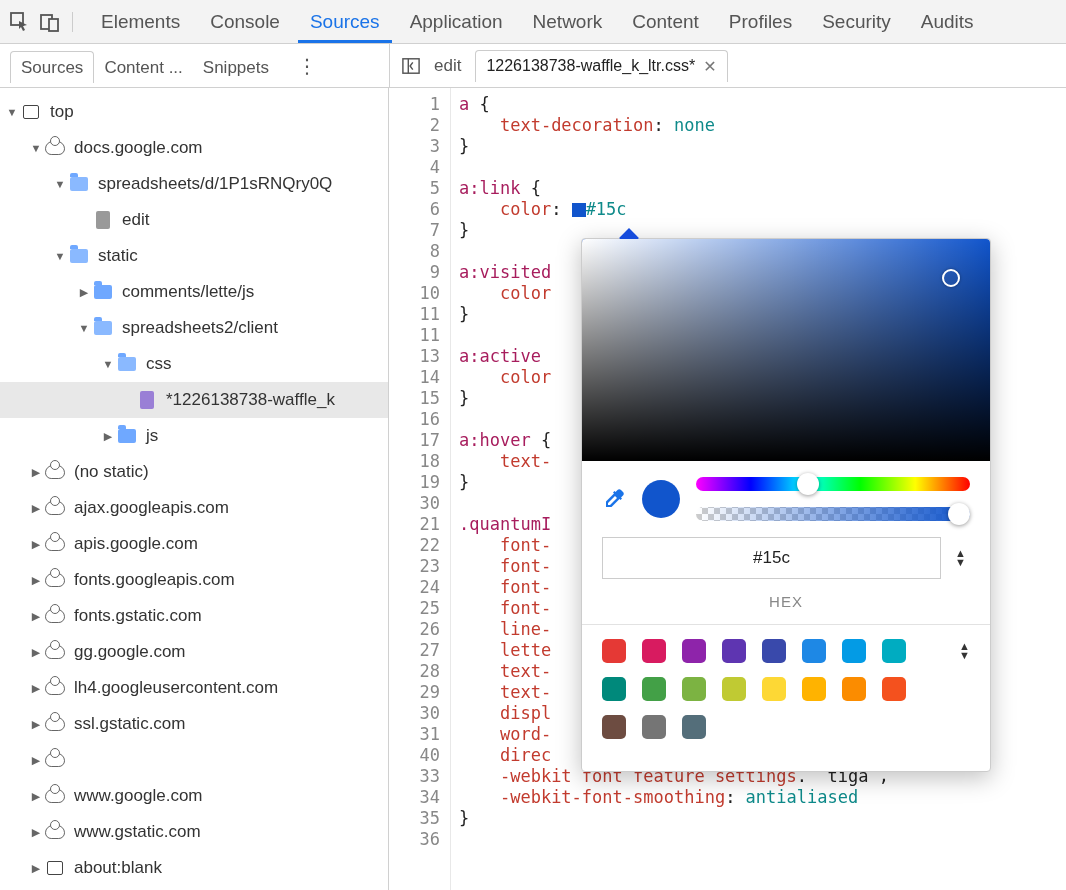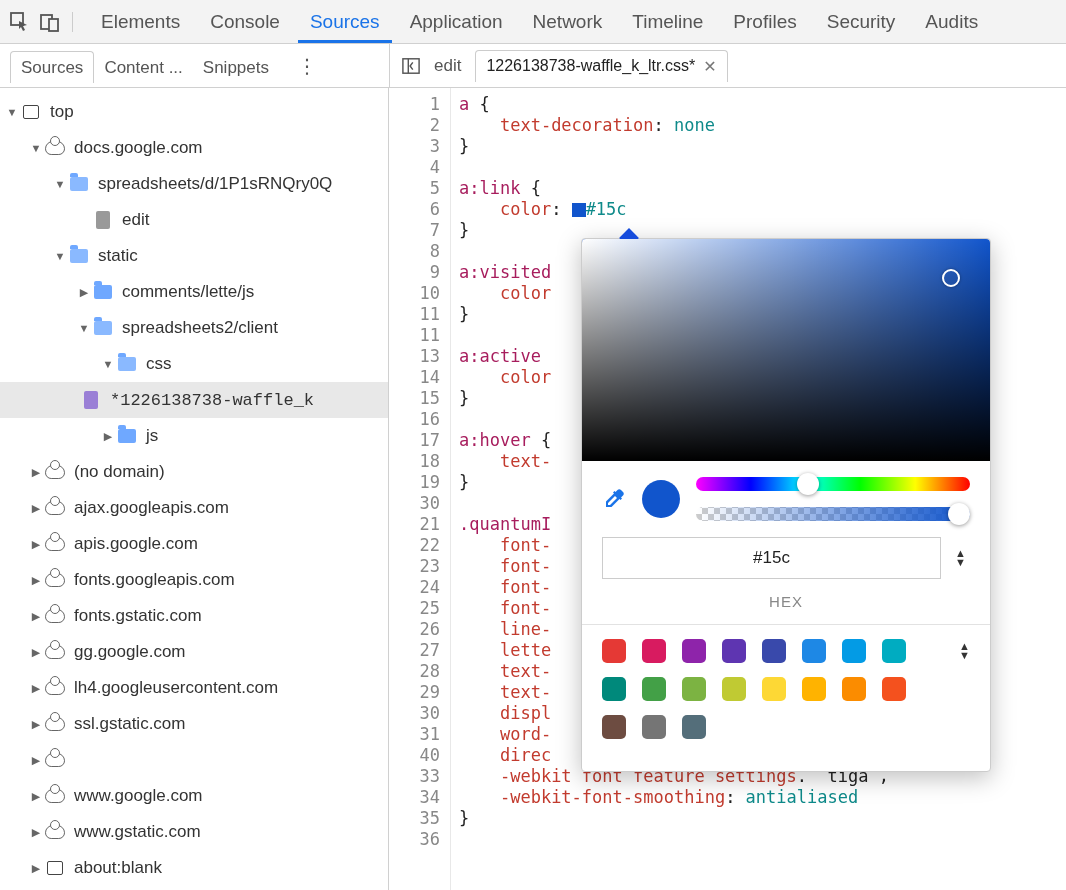--- a/index.html
+++ b/index.html
@@ -96,21 +96,21 @@
           <rect x="9" y="7" width="9" height="12" fill="#f3f3f3" stroke="#555" stroke-width="1.8"></rect>
         </svg>
     </span>
   </div>
   <div class="tabs" id="toptabs">
       <span class="tab">Elements</span>
       <span class="tab">Console</span>
       <span class="tab active">Sources</span>
       <span class="tab">Application</span>
       <span class="tab">Network</span>
-      <span class="tab">Timeline</span>
+      <span class="tab">Content</span>
       <span class="tab">Profiles</span>
       <span class="tab">Security</span>
       <span class="tab">Audits</span>
     </div>
 </div>
 
 <div class="subbar">
   <div class="subbar-left">
     <span id="subtabs-holder"><span class="stab active">Sources</span><span class="stab">Content ...</span><span class="stab">Snippets</span></span>
     <span class="more">⋮</span>
@@ -183,40 +183,40 @@
           </span>
           <span>spreadsheets2/client</span>
         </div>
         <div class="tree-row" style="padding-left: 100px;">
           <span class="caret">▼</span>
           <span class="ticon">
             <span class="folder open"></span>
           </span>
           <span>css</span>
         </div>
-        <div class="tree-row selected" style="padding-left: 64px; font-family: Liberation Mono, monospace;">
+        <div class="tree-row selected" style="padding-left: 120px;">
           <span class="caret"></span>
           <span class="ticon">
             <span class="file-i purple"></span>
           </span>
           <span>*1226138738-waffle_k</span>
         </div>
         <div class="tree-row" style="padding-left: 100px;">
           <span class="caret">▶</span>
           <span class="ticon">
             <span class="folder"></span>
           </span>
           <span>js</span>
         </div>
         <div class="tree-row" style="padding-left: 28px;">
           <span class="caret">▶</span>
           <span class="ticon">
             <span class="cloud"></span>
           </span>
-          <span>(no domain)</span>
+          <span>(no static)</span>
         </div>
         <div class="tree-row" style="padding-left: 28px;">
           <span class="caret">▶</span>
           <span class="ticon">
             <span class="cloud"></span>
           </span>
           <span>ajax.googleapis.com</span>
         </div>
         <div class="tree-row" style="padding-left: 28px;">
           <span class="caret">▶</span>

